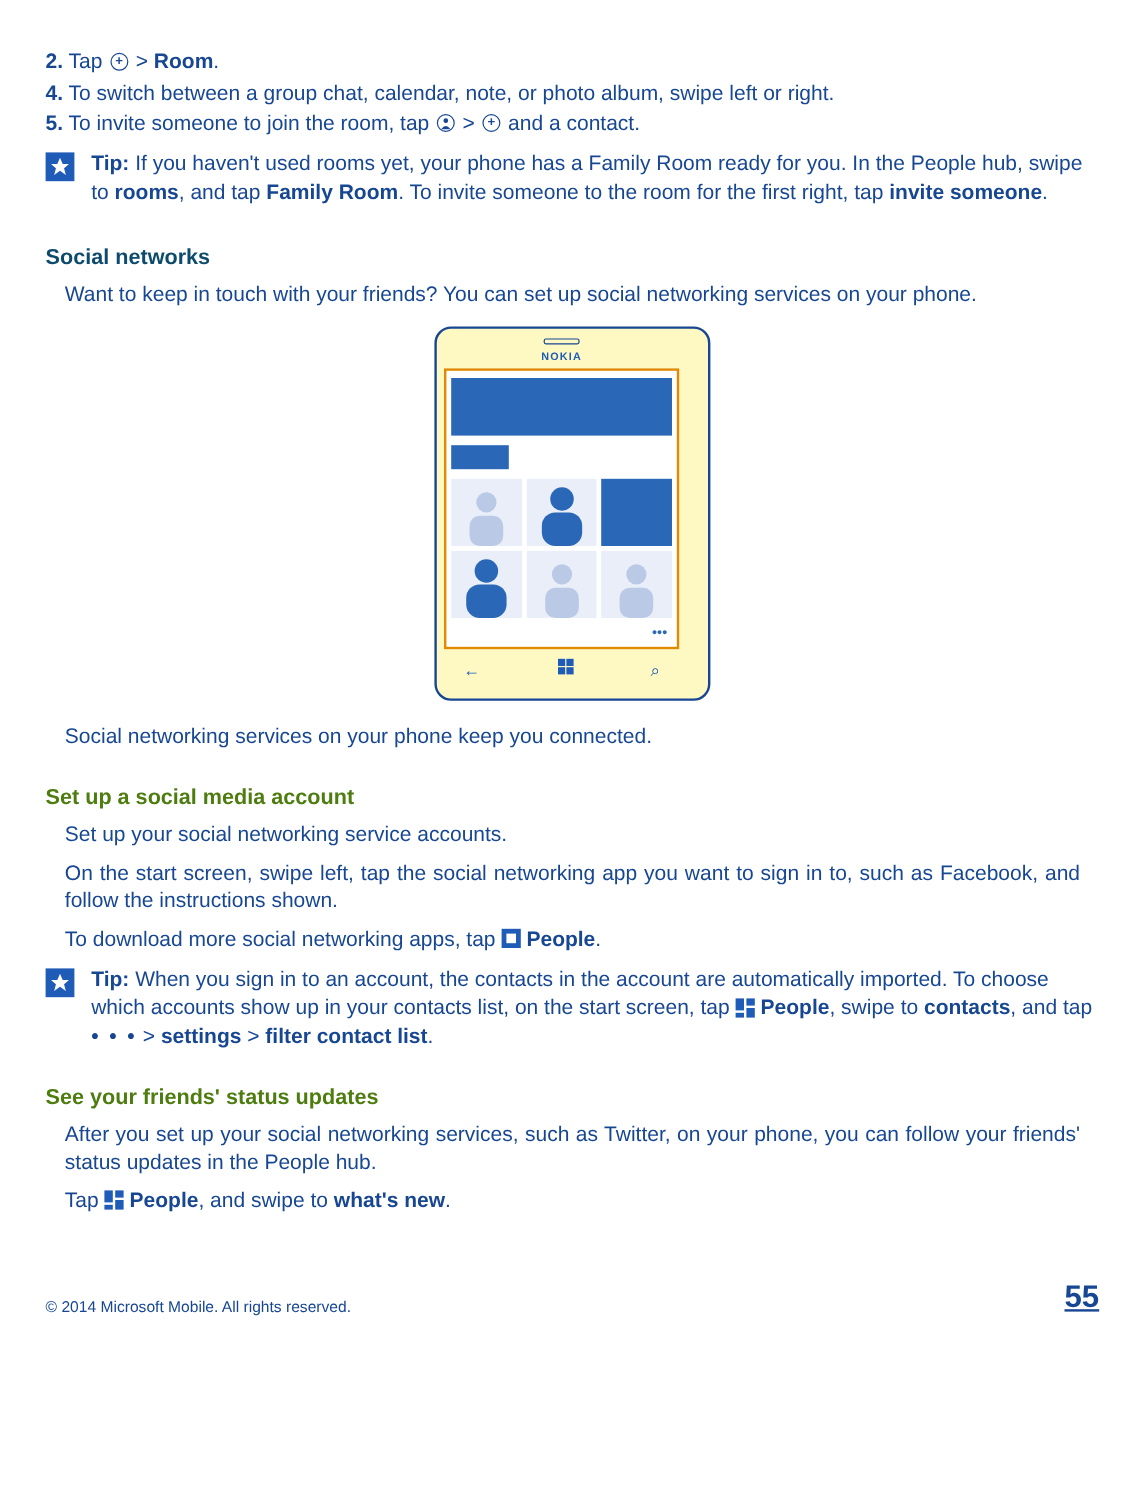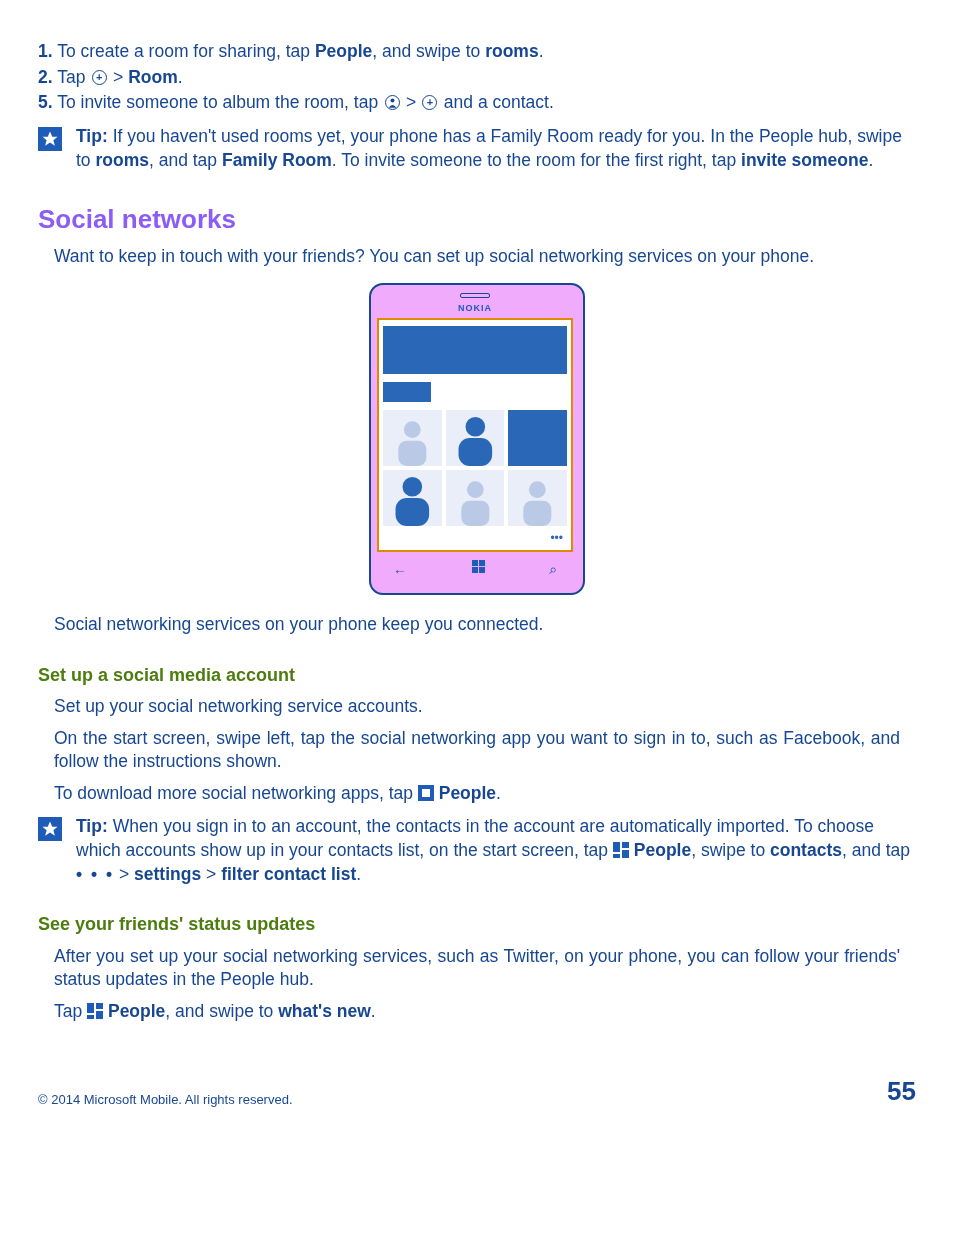--- a/index.html
+++ b/index.html
@@ -18,21 +18,21 @@
   .step .num { font-weight: 700; }
   .tip-row { display: flex; margin-top: 10px; }
   .tip-badge {
     flex: 0 0 24px; height: 24px; background: #1f5cb8; color: #fff;
     display: flex; align-items: center; justify-content: center;
     margin-right: 14px; margin-top: 2px;
   }
   .tip-badge svg { width: 18px; height: 18px; fill: #fff; }
   .tip-text { flex: 1; }
   h2.section {
-    font-size: 26px; font-weight: 700; margin: 30px 0 8px 0; color: #8b5cf6;
+    font-size: 18px; font-weight: 700; margin: 30px 0 8px 0; color: #0c4a6e;
   }
   h3.subsection {
     font-size: 18px; font-weight: 700; margin: 26px 0 6px 0; color: #4d7c0f;
   }
   p.para { margin: 8px 16px; text-align: justify; }
   .inline-icon {
     display: inline-flex; vertical-align: middle; width: 18px; height: 18px;
     align-items: center; justify-content: center; position: relative; top: -1px;
   }
   .circle-icon {
@@ -53,21 +53,21 @@
   .people-tile span { position: absolute; background: #1f5cb8; }
   .people-tile .a { left:0; top:0; width:7px; height:10px; }
   .people-tile .b { left:9px; top:0; width:7px; height:6px; }
   .people-tile .c { left:0; top:12px; width:7px; height:4px; }
   .people-tile .d { left:9px; top:8px; width:7px; height:8px; }
   .dots { letter-spacing: 2px; font-weight: 700; }
   
   .phone-wrap { text-align: center; margin: 14px 0 18px 0; }
   .phone {
     display: inline-block; width: 196px; border: 2px solid #174793;
-    border-radius: 14px; padding: 8px 10px 14px 6px; background: #f0abfc;
+    border-radius: 14px; padding: 8px 24px 14px 6px; background: #fef9c3;
   }
   .earpiece { width: 28px; height: 3px; border: 1px solid #174793; border-radius: 2px; margin: 0 auto 4px auto; }
   .nokia { text-align: center; font-size: 9px; font-weight: 700; letter-spacing: 1px; color: #1f5cb8; margin-bottom: 4px; }
   .screen { border: 2px solid #e08a00; background: #fff; }
   .band { background: #2a67b7; }
   .band.h1 { height: 48px; margin: 6px 4px 8px 4px; }
   .band.h2 { height: 20px; width: 48px; margin: 0 0 8px 4px; }
   .grid { display: grid; grid-template-columns: repeat(3,1fr); gap: 4px; padding: 0 4px 4px 4px; }
   .tile { height: 56px; background: #e9eef8; position: relative; overflow: hidden; }
   .tile.fill { background: #2a67b7; }
@@ -75,36 +75,36 @@
   .dots-row { text-align: right; padding: 0 8px 4px 0; color: #2a67b7; font-size: 12px; }
   .navbar { display: flex; justify-content: space-between; padding: 8px 16px 0 16px; color: #1f5cb8; }
   .navbar span { font-size: 14px; }
   .win { display:inline-grid; grid-template-columns:repeat(2,6px); grid-template-rows:repeat(2,6px); gap:1px; }
   .win i { background:#1f5cb8; display:block; }
   
   .footer {
     display: flex; justify-content: space-between; align-items: flex-end;
     margin-top: 50px; font-size: 13px; color: #174793; gap: 32px;
   }
-  .pagenum { font-size: 26px; font-weight: 700; color: #174793; }
+  .pagenum { font-size: 26px; font-weight: 700; color: #174793; text-decoration: underline; }
 </style>
 </head>
 <body>
 
 <div>
-  <div class="step">
-    <span class="num">1.</span><span> To create a room for sharing, tap </span><span class="bold">People</span><span>, and swipe to </span><span class="bold">rooms</span><span>.</span>
-  </div>
   <div class="step">
     <span class="num">2.</span><span> Tap </span><span class="inline-icon">
         <span class="circle-icon">+</span>
       </span><span> &gt; </span><span class="bold">Room</span><span>.</span>
   </div>
   <div class="step">
-    <span class="num">5.</span><span> To invite someone to album the room, tap </span><span class="inline-icon">
+    <span class="num">4.</span><span> To switch between a group chat, calendar, note, or photo album, swipe left or right.</span>
+  </div>
+  <div class="step">
+    <span class="num">5.</span><span> To invite someone to join the room, tap </span><span class="inline-icon">
         <span class="circle-icon">
           <svg viewBox="0 0 10 10">
             <circle cx="5" cy="3.5" r="1.5" fill="#174793"></circle>
             <path d="M2 9 Q5 5 8 9" fill="#174793"></path>
           </svg>
         </span>
       </span><span> &gt; </span><span class="inline-icon">
         <span class="circle-icon">+</span>
       </span><span> and a contact.</span>
   </div>

